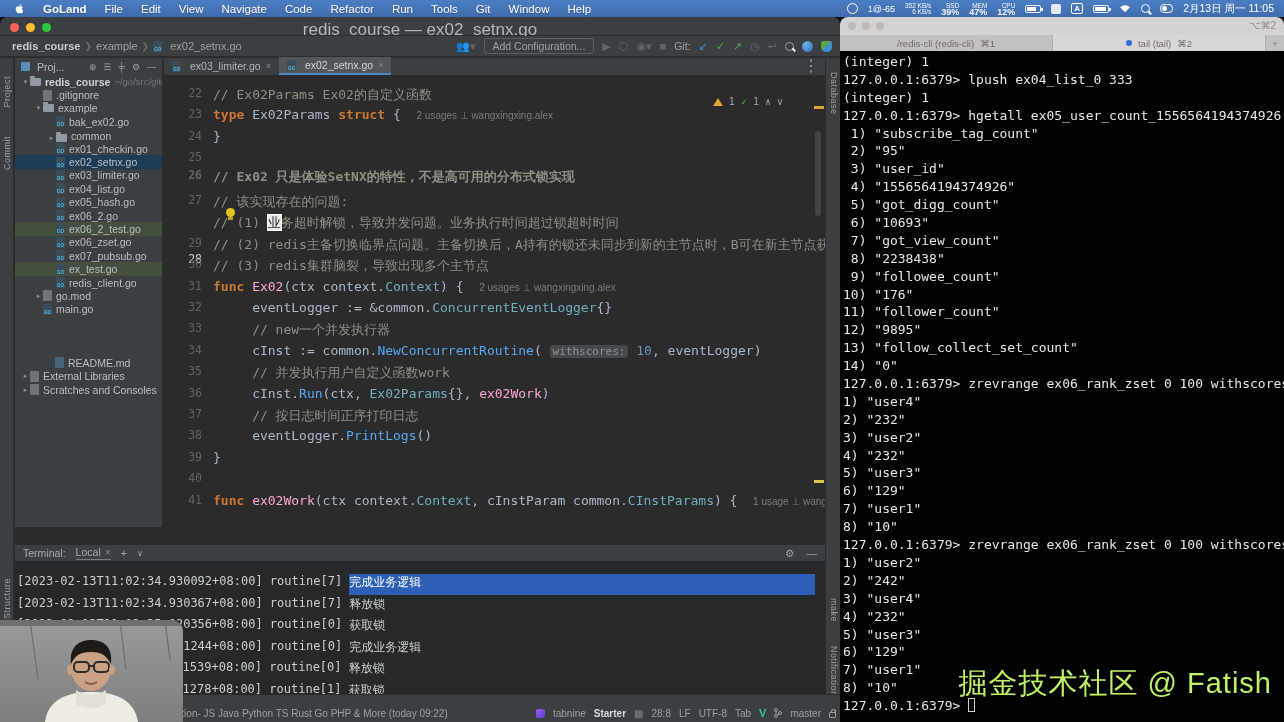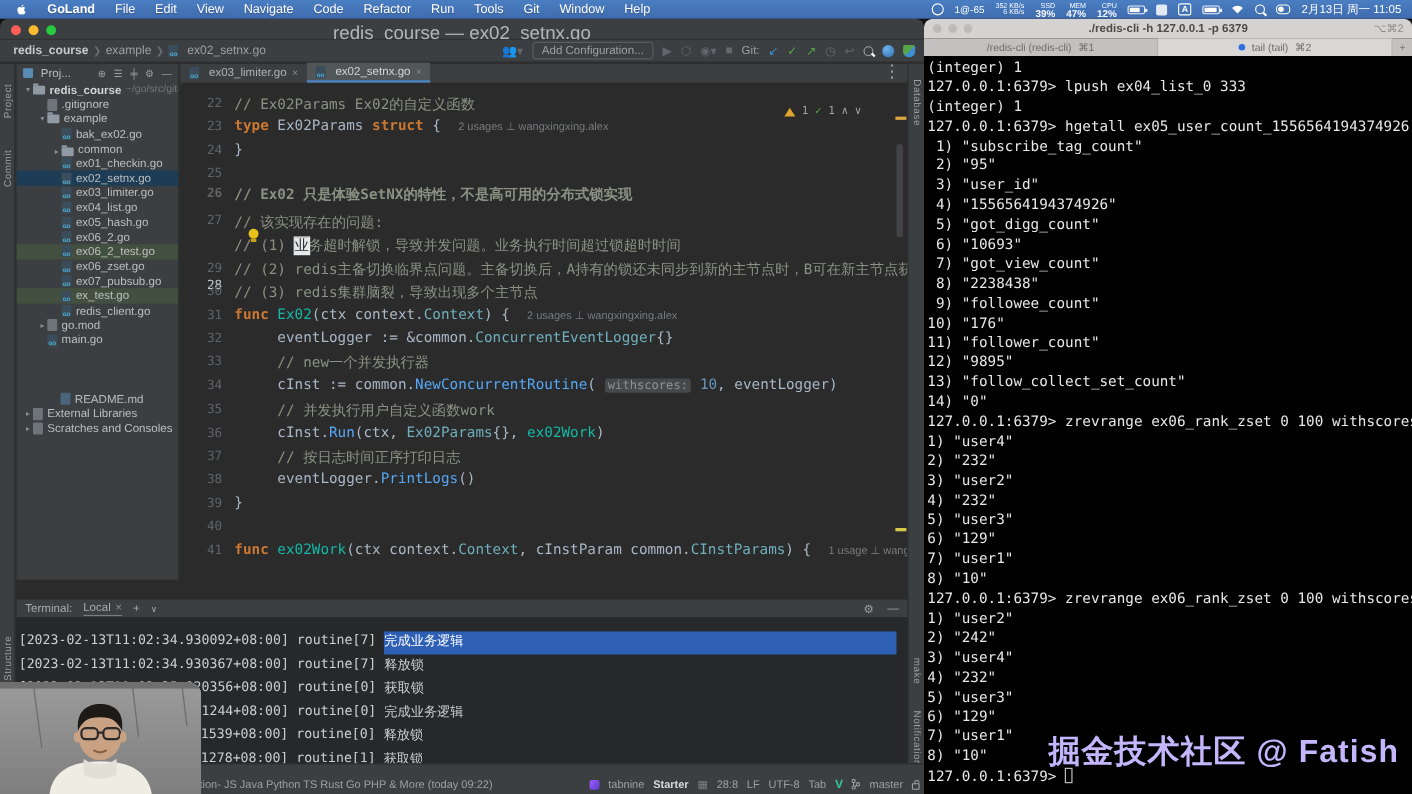--- a/index.html
+++ b/index.html
@@ -80,21 +80,21 @@
   .etab.active { background:#515658; border-bottom:2px solid #4a88c7; color:#d3d5d7; }
   .etab .x { color:#8a8d90; font-size:9px; }
   #tab-kebab { margin-left:auto; color:#9da0a3; padding-right:6px; }
 
   
   #editor { position:absolute; left:164px; top:59px; width:661px; bottom:195px; background:#2b2b2b; overflow:hidden; }
   .crow { position:absolute; left:0; width:100%; height:21.4px; white-space:pre; }
   .crow .lnum { position:absolute; left:0; top:0; width:38px; text-align:right; color:#5f6467; font-size:11.5px; font-family:"DejaVu Sans Mono",monospace; }
   .crow .lnum.cur { color:#c8cacc;margin-top:38px; }
   .crow .codetext { position:absolute; left:49px; top:0; font-size:13px; font-family:"DejaVu Sans Mono",monospace; color:#a9b7c6; }
-  .c-cm { color:#8c9184; } .c-kw { color:#cc7832; font-weight:bold; } .c-fn { color:#14b8a6; }
+  .c-cm { color:#8c9184; } .c-kw { color:#cc7832; font-weight:bold; } .c-fn { color:#f9a8d4; }
   .c-call { color:#56a8f5; } .c-ty { color:#6fafbd; } .c-num { color:#6897bb; } .c-pl { color:#a9b7c6; }
   .c-hint { background:#46494c; color:#8f9295; border-radius:3px; font-size:11px; padding:0 3px; }
   .c-usage { color:#787b7e; font-size:10px; font-family:"Liberation Sans",sans-serif; }
   .c-author { color:#787b7e; font-size:10px; font-family:"Liberation Sans",sans-serif; }
   .c-caret { background:#e6e8ea; color:#1e1e1e; outline:1px solid #fff; }
   #bulb { position:absolute; width:9px; height:9px; border-radius:50%; background:#e8c31c; }
   #bulb:after { content:""; position:absolute; left:2px; bottom:-3px; width:5px; height:3px; background:#caa21a; }
   #insp-widget { position:absolute; right:42px; top:20px; display:flex; gap:6px; align-items:center; font-size:10px; color:#9da0a3; }
   .warn-tri { width:0; height:0; border-left:5px solid transparent; border-right:5px solid transparent; border-bottom:8px solid #e0a32e; display:inline-block; }
   .okmark { color:#57a64a; font-weight:bold; }
@@ -136,21 +136,21 @@
   .rtab .dot { width:6px; height:6px; border-radius:50%; background:#2f6fde; }
   #rtab-plus { width:18px; display:flex; align-items:center; justify-content:center; color:#7a7876; }
   #rterm-body { position:absolute; top:34px; left:0; right:0; bottom:0; background:#010101; overflow:hidden; padding:3px 0 0 3px; }
   .tline { height:17.9px; font-size:13px; font-family:"DejaVu Sans Mono",monospace; color:#e8e8e8; white-space:pre; }
   #rcursor { display:inline-block; width:7px; height:14px; border:1px solid #cfcfcf; vertical-align:-2px; }
 
   
   #webcam { position:absolute; left:0; top:620px; width:183px; height:102px; border-radius:0 12px 0 0; overflow:hidden; z-index:40; }
 
   
-  #watermark { position:absolute; right:12px; bottom:18px; color:#c4b5fd; font-size:29px; font-weight:bold; z-index:45;
+  #watermark { position:absolute; right:12px; bottom:18px; color:#bef264; font-size:29px; font-weight:normal; z-index:45;
     text-shadow:0 1px 3px rgba(0,0,0,.5); letter-spacing:1px; }
 </style>
 </head>
 <body>
 
 <div id="screen">
 
   <div id="menubar">
     <div id="menu-left">
       <svg id="apple-logo" viewBox="0 0 16 16">
@@ -472,21 +472,20 @@
         <span class="lock-ic"></span>
       </span>
     </div>
   </div>
 
   <div id="rterm">
     <div id="rterm-titlebar">
       <span class="gtl" style="left:8px;"></span>
       <span class="gtl" style="left:22px;"></span>
       <span class="gtl" style="left:36px;"></span>
-      <div id="rterm-title">./redis-cli -h 127.0.0.1 -p 6379</div>
       <span id="rterm-shortcut">⌥⌘2</span>
     </div>
     <div id="rterm-tabs">
         <span class="rtab">
           <span>/redis-cli (redis-cli)</span>
           <span>⌘1</span>
         </span>
         <span class="rtab active">
           <span class="dot"></span>
           <span>tail (tail)</span>

